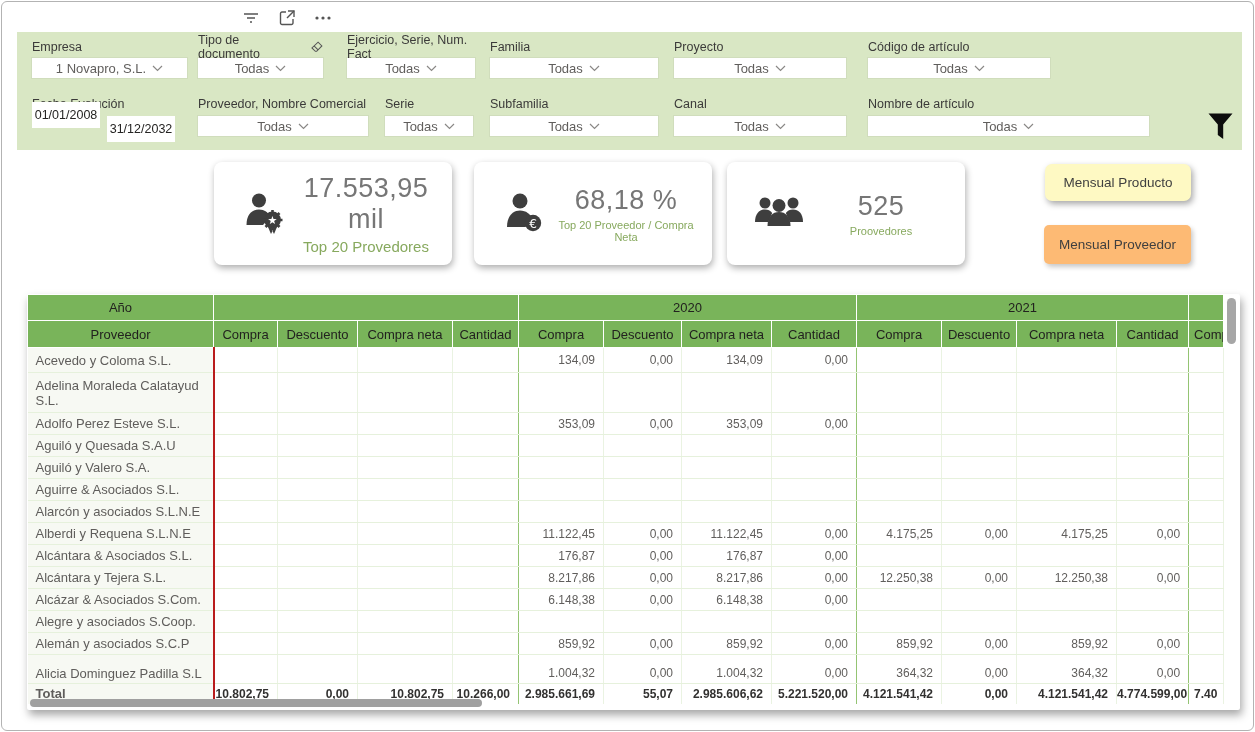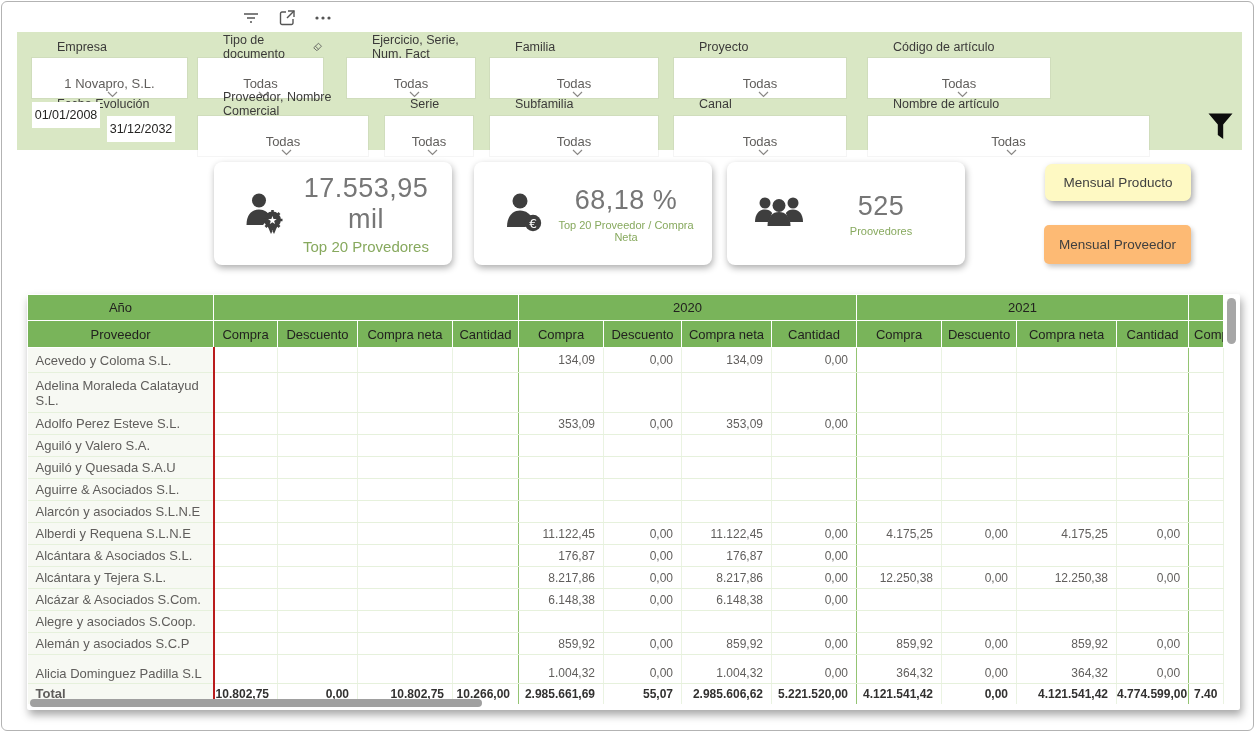--- a/index.html
+++ b/index.html
@@ -9,24 +9,24 @@
           border-radius:6px; background:#fff; overflow:hidden; margin:1px; }
 
   
   .toolbar { position:absolute; left:238px; top:5px; display:flex; gap:14px; align-items:center; }
   .tb-icon { width:22px; height:22px; display:flex; align-items:center; justify-content:center; cursor:pointer; }
 
   
   .filter-panel { position:absolute; left:15px; top:30px; width:1225px; height:118px;
                   background:#d9e7c4; }
   .filter { position:absolute; }
-  .filter-label { font-size:12.5px; color:#3b3a39; height:17px; display:flex; align-items:center; gap:12px;margin-left:25px; }
-  .dd-box { position:absolute; background:#fff; height:40px; display:flex; align-items:center;
+  .filter-label { font-size:12.5px; color:#3b3a39; height:17px; display:flex; align-items:center; gap:12px; }
+  .dd-box { position:absolute; background:#fff; height:20px; display:flex; align-items:center;
             padding:0 8px; font-size:13px; color:#605e5c; cursor:pointer; width:100%;
-            justify-content:flex-end; box-shadow:0 0 0 1px rgba(0,0,0,0.04);flex-direction:column; }
+            justify-content:center; box-shadow:0 0 0 1px rgba(0,0,0,0.04); }
   .date-box { position:absolute; background:#fff; height:26px; width:68px; display:flex;
               align-items:center; justify-content:center; font-size:12.5px; color:#252423; cursor:text; }
   .chev { flex:none; margin-left:6px; }
   .funnel { position:absolute; left:1190px; top:80px; cursor:pointer; }
 
   
   .card { position:absolute; top:160px; width:238px; height:103px; background:#fff; border-radius:8px;
           box-shadow:1px 3px 7px rgba(0,0,0,0.32); display:flex; align-items:center; padding:0 8px 0 26px; }
   .card-body { flex:1; text-align:center; }
   .card-value { font-size:27px; font-weight:300; color:#767676; letter-spacing:0.5px; }
@@ -403,37 +403,37 @@
             <td class="num">0,00</td>
             <td class="num">353,09</td>
             <td class="num">0,00</td>
             <td class="num"></td>
             <td class="num"></td>
             <td class="num"></td>
             <td class="num"></td>
             <td class="num"></td>
           </tr>
           <tr>
+            <td class="rowname">Aguiló y Quesada S.A.U</td>
+            <td class="num"></td>
+            <td class="num"></td>
+            <td class="num"></td>
+            <td class="num"></td>
+            <td class="num"></td>
+            <td class="num"></td>
+            <td class="num"></td>
+            <td class="num"></td>
+            <td class="num"></td>
+            <td class="num"></td>
+            <td class="num"></td>
+            <td class="num"></td>
+            <td class="num"></td>
+          </tr>
+          <tr>
             <td class="rowname">Aguiló y Valero S.A.</td>
-            <td class="num"></td>
-            <td class="num"></td>
-            <td class="num"></td>
-            <td class="num"></td>
-            <td class="num"></td>
-            <td class="num"></td>
-            <td class="num"></td>
-            <td class="num"></td>
-            <td class="num"></td>
-            <td class="num"></td>
-            <td class="num"></td>
-            <td class="num"></td>
-            <td class="num"></td>
-          </tr>
-          <tr>
-            <td class="rowname">Aguiló y Quesada S.A.U</td>
             <td class="num"></td>
             <td class="num"></td>
             <td class="num"></td>
             <td class="num"></td>
             <td class="num"></td>
             <td class="num"></td>
             <td class="num"></td>
             <td class="num"></td>
             <td class="num"></td>
             <td class="num"></td>

